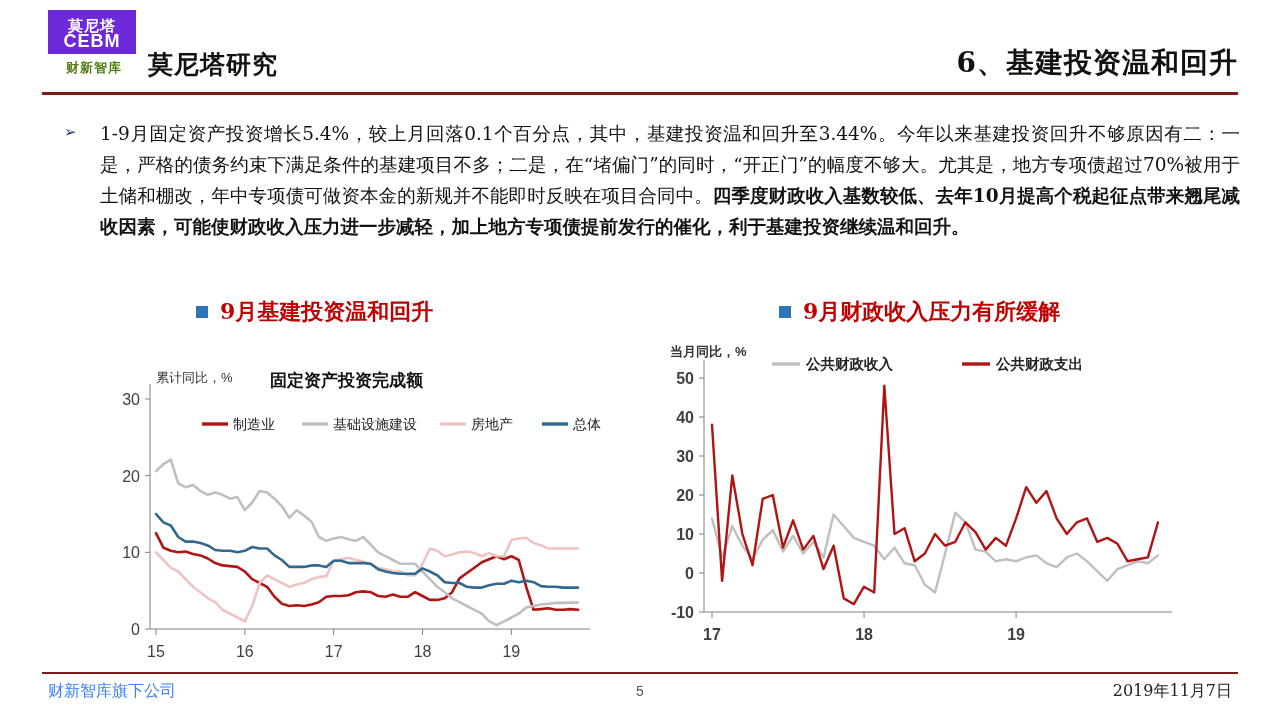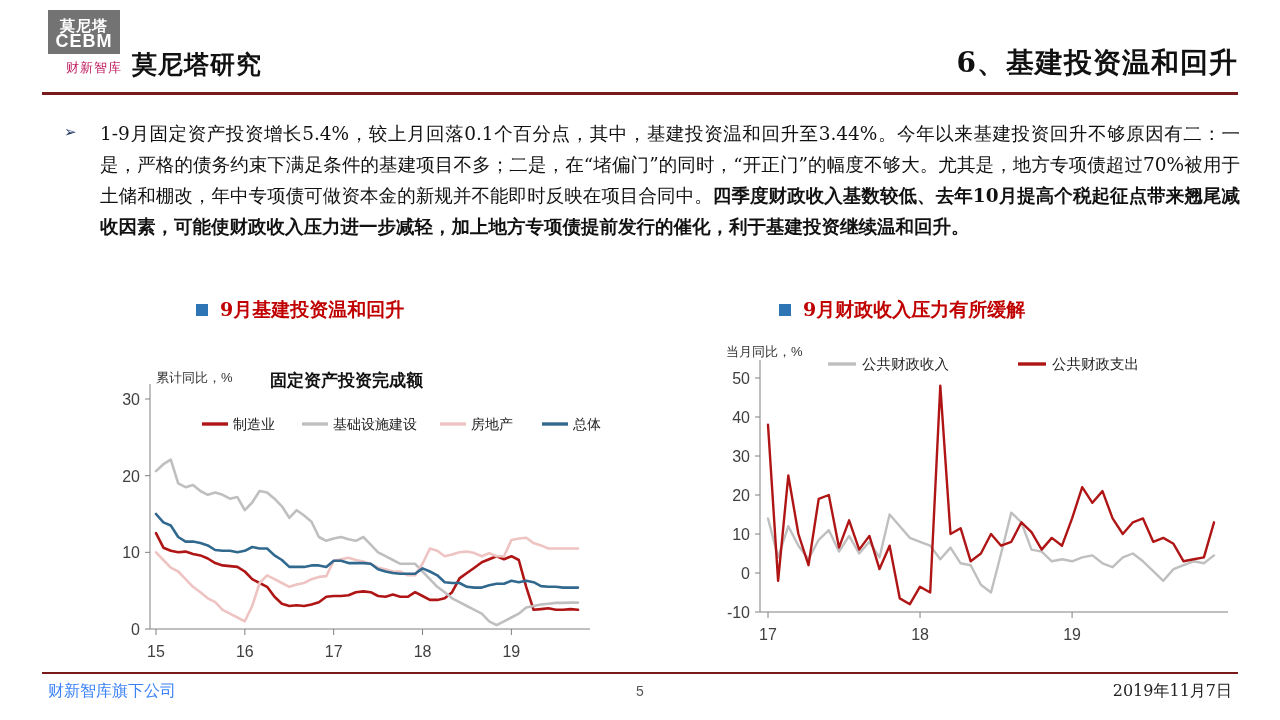--- a/index.html
+++ b/index.html
@@ -26,22 +26,22 @@
     left: 0; top: 0;
     width: 1280px;
     height: 92px;
   }
   .logo-box {
     position: absolute;
     left: 48px; top: 10px;
     width: 92px; height: 72px;
   }
   .logo-top {
-    width: 72px; height: 44px;
-    background: #737373;
+    width: 88px; height: 44px;
+    background: #6d28d9;
     display: flex;
     flex-direction: column;
     align-items: center;
     justify-content: center;
     color: #ffffff;
   }
   .logo-top .cn {
     font-size: 15px;
     font-weight: bold;
     letter-spacing: 1px;
@@ -53,28 +53,28 @@
     letter-spacing: 1px;
     line-height: 14px;
   }
   .logo-bottom {
     width: 92px; height: 24px;
     background: #ffffff;
     border-top: 2px solid #ffffff;
     display: flex;
     align-items: center;
     justify-content: center;
-    color: #be185d;
+    color: #4d7c0f;
     font-size: 13px;
-    font-weight: normal;
+    font-weight: bold;
     letter-spacing: 1px;
   }
   .brand-title {
     position: absolute;
-    left: 132px; top: 48px;
+    left: 148px; top: 48px;
     font-family: "DejaVu Serif", serif;
     font-size: 25px;
     font-weight: bold;
     color: #111111;
     letter-spacing: 1px;
   }
   .slide-title {
     position: absolute;
     right: 42px; top: 44px;
     font-family: "DejaVu Serif", serif;
@@ -122,33 +122,33 @@
     align-items: center;
     gap: 12px;
   }
   .chart-head .sq {
     width: 12px; height: 12px;
     background: #2e75b6;
     display: inline-block;
   }
   .chart-head .txt {
     font-family: "DejaVu Serif", serif;
-    font-size: 19px;
+    font-size: 22px;
     font-weight: bold;
     color: #c00000;
   }
   #head-left { left: 196px; top: 297px; }
   #head-right { left: 779px; top: 297px; }
 
   
   .chart {
     position: absolute;
   }
   #chart-left { left: 90px; top: 340px; width: 540px; height: 310px; margin-top: 24px; }
-  #chart-right { left: 698px; top: 340px; width: 560px; height: 310px; }
+  #chart-right { left: 642px; top: 340px; width: 560px; height: 310px; font-weight: bold; }
 
   .chart svg { display: block; }
 
   .axis-label {
     font-family: "Liberation Sans", sans-serif;
     font-size: 13px;
     fill: #333333;
   }
   .tick-label {
     font-family: "Liberation Sans", sans-serif;

